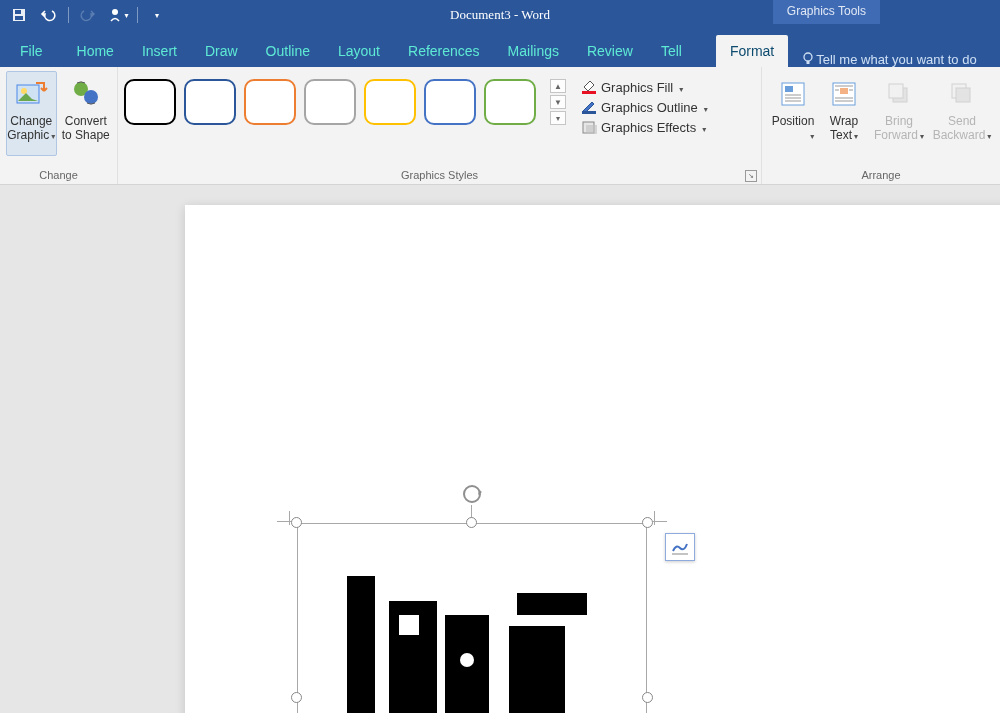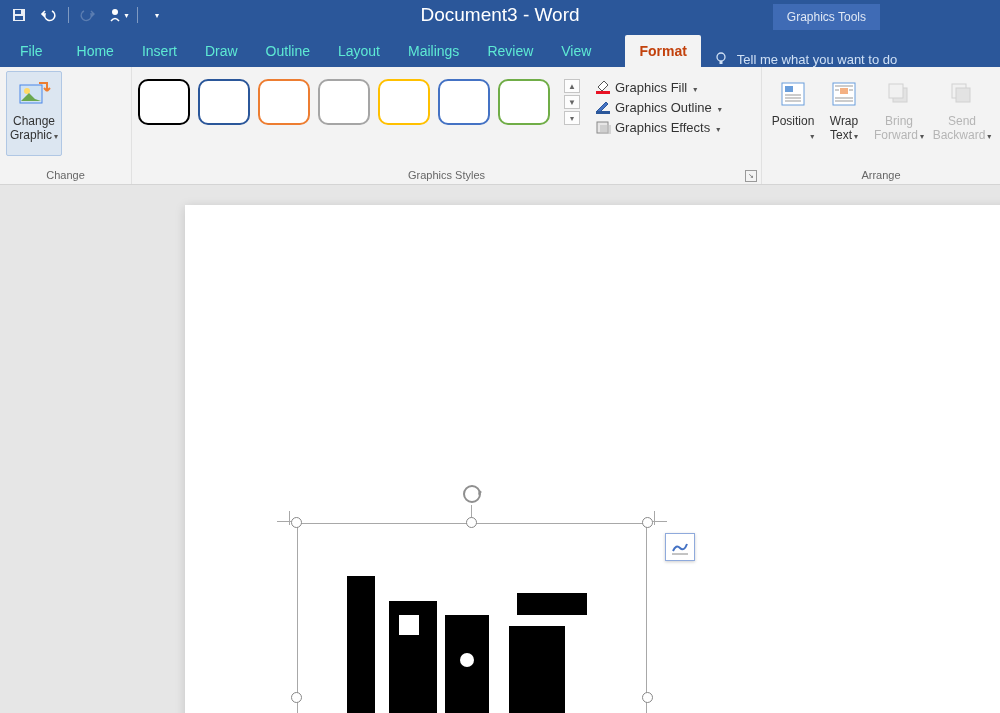--- a/index.html
+++ b/index.html
@@ -4,30 +4,30 @@
 <style>
   * { box-sizing: border-box; margin: 0; padding: 0; font-family: "Segoe UI", sans-serif; }
   body { background: #e6e6e6; width: 1000px; height: 713px; overflow: hidden; user-select: none; }
 
   
   .titlebar { height: 30px; background: #2b579a; display: flex; align-items: center; color: #fff; font-size: 12px; position: relative; }
   .qat { display: flex; align-items: center; gap: 8px; padding-left: 8px; }
   .qat .qbtn { width: 22px; height: 22px; display:flex; align-items:center; justify-content:center; cursor:pointer; }
   .qat svg { display:block; }
   .qat .sep { width:1px; height:16px; background: rgba(255,255,255,0.4); }
-  .title-center { position:absolute; left:50%; transform:translateX(-50%); font-size:19px; }
-  .context-tab-strip { position:absolute; right:120px; top:0; height:30px; display:flex; align-items:flex-end;margin-left:8px; }
+  .title-center { position:absolute; left:50%; transform:translateX(-50%); font-size:13px;font-family:Liberation Serif, serif; }
+  .context-tab-strip { position:absolute; right:120px; top:0; height:24px; display:flex; align-items:flex-end;margin-left:8px; }
   .context-tab { background:#3f6bb5; color:#e0e8f5; font-size:12px; padding: 6px 14px; }
 
   
   .tabsrow { height: 37px; background: #2b579a; display:flex; align-items:flex-end; padding: 0 8px; gap: 0; }
   .tab { color:#5eead4; font-size:14px; padding: 8px 14px 8px 14px; cursor:pointer; }
   .tab.file { padding-right:20px; padding-left:12px; }
-  .tab.active { background:#f3f3f3; color:#c2410c; font-weight:700; border-top-left-radius:2px; border-top-right-radius:2px;}
-  .tell-me { color:#cfe0f5; font-size:13px; display:flex; align-items:center; gap:8px; margin-left:12px;justify-content:space-between; }
+  .tab.active { background:#f3f3f3; color:#0c4a6e; font-weight:400; border-top-left-radius:2px; border-top-right-radius:2px;}
+  .tell-me { color:#cfe0f5; font-size:13px; display:flex; align-items:center; margin-left:12px;justify-content:space-between; }
   .tell-me svg { flex-shrink:0; }
 
   
   .ribbon { height: 118px; background:#f3f3f3; border-bottom:1px solid #d4d4d4; display:flex; }
   .group { display:flex; flex-direction:column; border-right:1px solid #e1e1e1; }
   .group-body { flex:1; display:flex; align-items:flex-start; padding:4px 6px; gap:4px; }
   .group-label { text-align:center; font-size:11px; color:#666; padding: 2px 0 3px 0; position:relative;}
   .bigbtn { width:56px; height:85px; display:flex; flex-direction:column; align-items:center; justify-content:flex-start; padding-top:4px; text-align:center; font-size:12px; color:#333; cursor:pointer; border:1px solid transparent; border-radius:2px;}
   .bigbtn.selected { background:#dce6f1; border:1px solid #b0c7e4; }
   .bigbtn .icon { height:36px; display:flex; align-items:center; justify-content:center; }
@@ -112,50 +112,63 @@
   </div>
 </div>
 
 <div class="tabsrow">
   <div class="tab file">File</div>
   <div class="tab">Home</div>
   <div class="tab">Insert</div>
   <div class="tab">Draw</div>
   <div class="tab">Outline</div>
   <div class="tab">Layout</div>
+  <div class="tab">References</div>
   <div class="tab">Mailings</div>
   <div class="tab">Review</div>
-  <div class="tab">View</div>
+  <div class="tab">Tell</div>
   <div style="width:20px"></div>
   <div class="tab active">Format</div>
   <div class="tell-me">
     <svg width="16" height="16">
         <circle cx="8" cy="6" r="4" fill="none" stroke="#cfe0f5" stroke-width="1.3"></circle>
         <rect x="6.5" y="10" width="3" height="3" fill="#cfe0f5"></rect>
       </svg>
     <span>Tell me what you want to do</span>
   </div>
 </div>
 
 <div class="ribbon">
 
-  <div class="group" style="width:132px;">
+  <div class="group" style="width:118px;">
     <div class="group-body">
       <div class="bigbtn selected">
         <div class="icon">
           <svg width="34" height="30">
               <rect x="3" y="6" width="22" height="18" fill="#cfe2f3" stroke="#4a86e8"></rect>
               <circle cx="10" cy="12" r="3" fill="#ffd966"></circle>
               <path d="M4 22 L12 14 L18 20 L24 22 Z" fill="#6aa84f"></path>
               <path d="M22 4 L30 4 L30 12" stroke="#ed7d31" stroke-width="2" fill="none"></path>
               <path d="M30 12 L27 9 M30 12 L33 9" stroke="#ed7d31" stroke-width="2"></path>
             </svg>
         </div>
         <div class="lbl"><span style="white-space:pre-line;">Change
 Graphic</span><span class="caret"></span></div>
+      </div>
+      <div class="bigbtn">
+        <div class="icon">
+          <svg width="30" height="30">
+              <circle cx="10" cy="10" r="7" fill="#70ad47"></circle>
+              <circle cx="20" cy="18" r="7" fill="#4472c4"></circle>
+              <path d="M6 4 A8 8 0 0 1 14 4" stroke="#555" fill="none"></path>
+              <path d="M24 24 A8 8 0 0 1 16 24" stroke="#555" fill="none"></path>
+            </svg>
+        </div>
+        <div class="lbl" style="white-space:pre-line;">Convert
+to Shape</div>
       </div>
     </div>
     <div class="group-label">Change</div>
   </div>
 
   <div class="group" style="flex:1;">
     <div class="group-body" style="gap:0;">
       <div class="style-gallery">
         <div class="style-swatch" style="border:2px solid #000;"></div>
         <div class="style-swatch" style="border:2px solid #2b579a;"></div>

